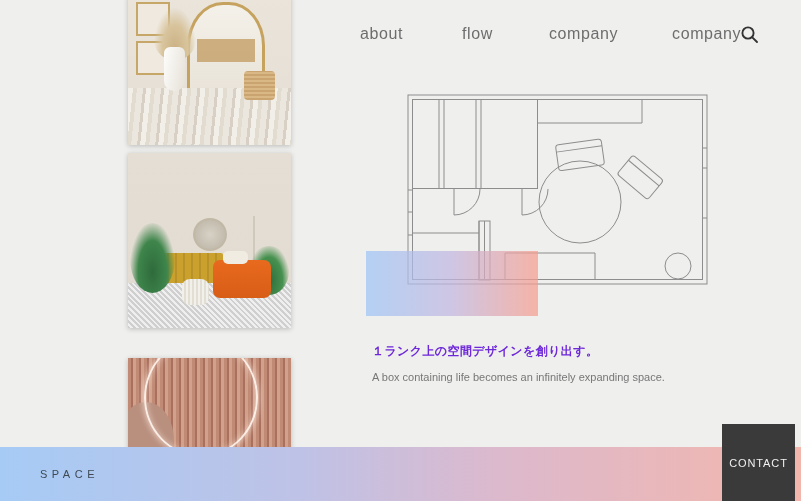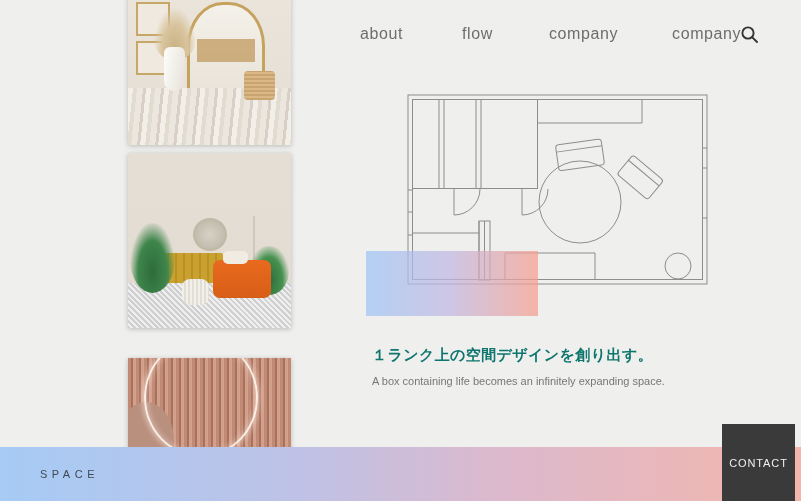--- a/index.html
+++ b/index.html
@@ -196,26 +196,27 @@
     position: absolute;
     left: 0px; top: 161px;
     width: 172px; height: 65px;
     background: linear-gradient(90deg, #9dc4f6 0%, #c2b6e0 50%, #f79c8c 100%);
     opacity: .72;
   }
 
   
   .copy { position: absolute; left: 372px; top: 344px; width: 330px; }
   .headline {
-    font-size: 15px;
+    font-size: 12px;
     font-weight: 700;
-    color: #0f766e;
+    color: #6d28d9;
     letter-spacing: .4px;
     line-height: 1.4;
     white-space: nowrap;
+    font-family: Liberation Mono, monospace;
   }
   .subcopy {
     margin-top: 9px;
     font-size: 11px;
     line-height: 1.45;
     color: #777;
   }
 
   
   .footer {

